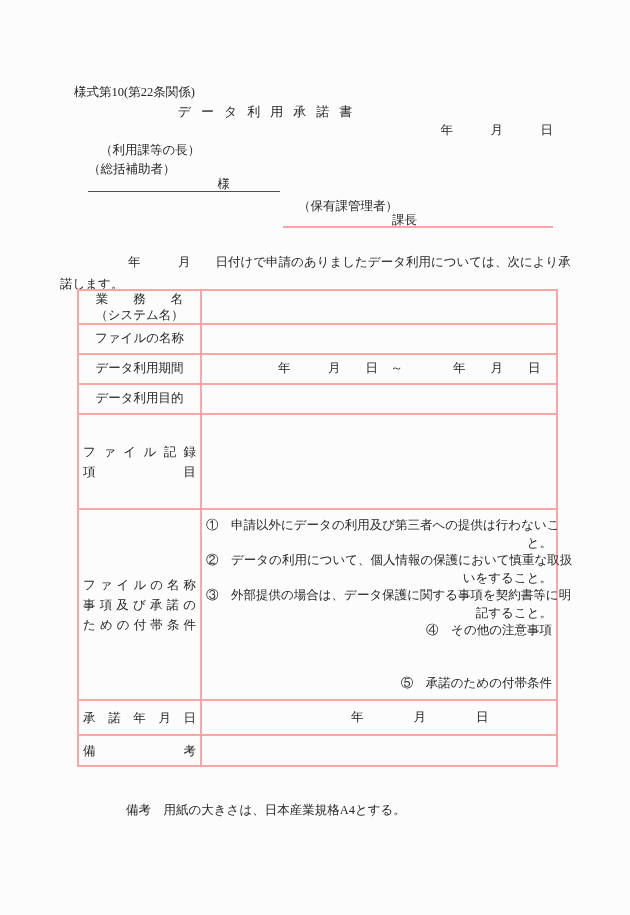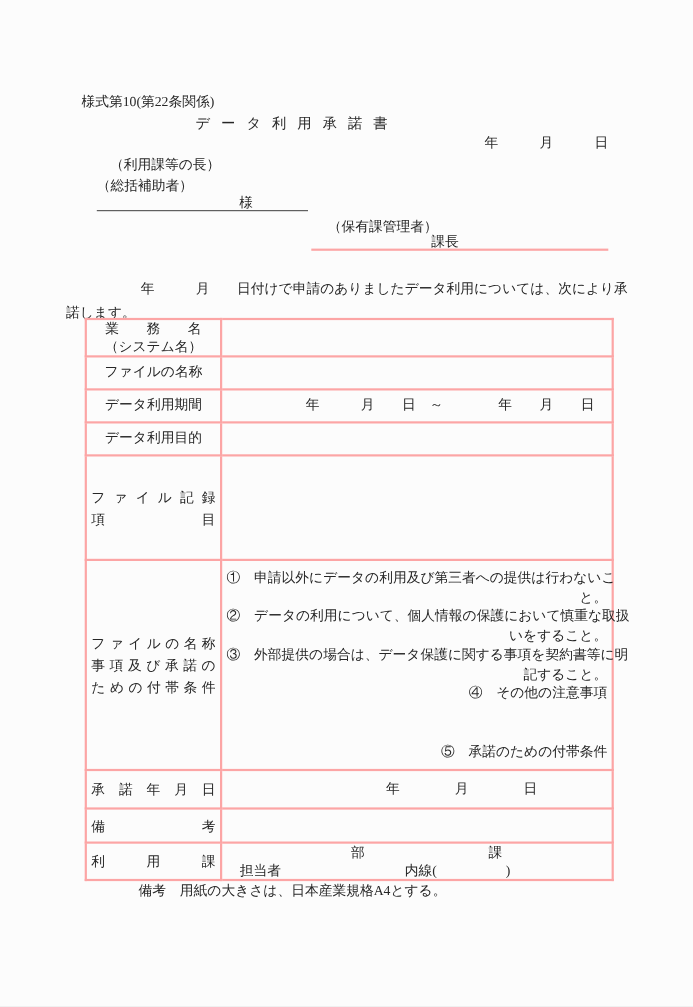--- a/index.html
+++ b/index.html
@@ -147,26 +147,17 @@
       <td class="val appr">年　　　　月　　　　日</td>
     </tr>
 
     <tr class="r8">
       <td class="lbl">
         <div class="just">備考</div>
       </td>
       <td class="val"></td>
     </tr>
 
-    <tr class="r9">
-      <td class="lbl">
-        <div class="just">利用課</div>
-      </td>
-      <td class="section">
-        <div class="s1">部　　　　　　　　　課</div>
-        <div class="s2">担当者　　　　　　　　　内線(　　　　　)</div>
-      </td>
-    </tr>
   </tbody>
     </table>
 
   <div class="abs footer-note">備考　用紙の大きさは、日本産業規格A4とする。</div>
 </div>
 
 </body></html>

